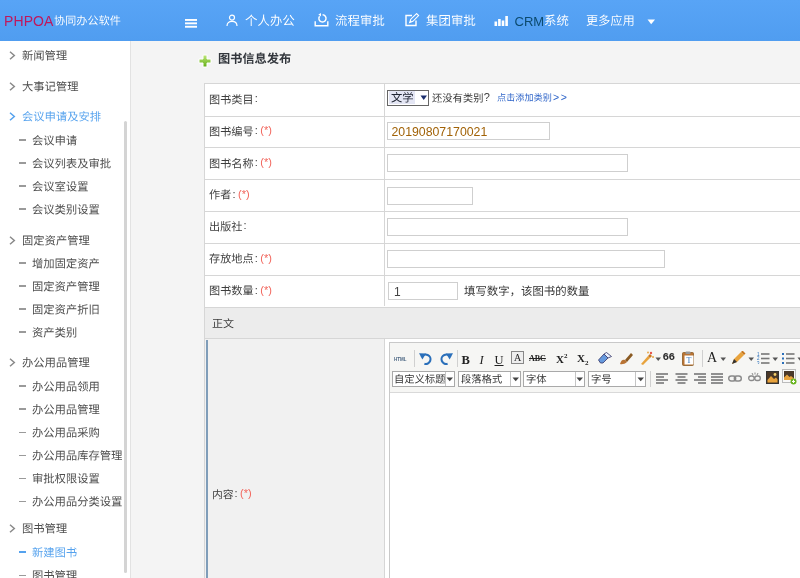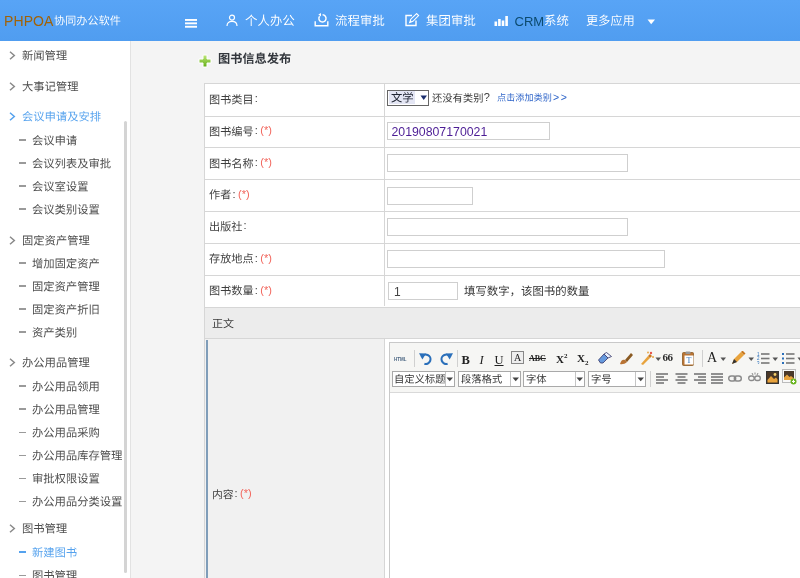--- a/index.html
+++ b/index.html
@@ -110,21 +110,21 @@
       <path id="guff0c" d="M157 -107C262 -70 330 12 330 120C330 190 300 235 245 235C204 235 169 210 169 163C169 116 203 92 244 92L261 94C256 25 212 -22 135 -54Z"></path>
       <path id="bu4e66" d="M111 682V566H385V412H57V299H385V-85H509V299H829C819 187 806 133 788 117C776 107 763 106 743 106C716 106 652 107 591 112C613 81 629 32 632 -3C694 -4 756 -5 791 -1C833 2 863 11 890 40C924 75 941 163 956 363C958 379 959 412 959 412H814V666C845 644 872 622 890 605L964 697C917 735 821 794 756 832L686 752C718 732 756 707 791 682H509V846H385V682ZM509 412V566H693V412Z"></path>
       <path id="bu4fe1" d="M383 543V449H887V543ZM383 397V304H887V397ZM368 247V-88H470V-57H794V-85H900V247ZM470 39V152H794V39ZM539 813C561 777 586 729 601 693H313V596H961V693H655L714 719C699 755 668 811 641 852ZM235 846C188 704 108 561 24 470C43 442 75 379 85 352C110 380 134 412 158 446V-92H268V637C296 695 321 755 342 813Z"></path>
       <path id="bu53d1" d="M668 791C706 746 759 683 784 646L882 709C855 745 800 805 761 846ZM134 501C143 516 185 523 239 523H370C305 330 198 180 19 85C48 62 91 14 107 -12C229 55 320 142 389 248C420 197 456 151 496 111C420 67 332 35 237 15C260 -12 287 -59 301 -91C409 -63 509 -24 595 31C680 -25 782 -66 904 -91C920 -58 953 -8 979 18C870 36 776 67 697 109C779 185 844 282 884 407L800 446L778 441H484C494 468 503 495 512 523H945L946 638H541C555 700 566 766 575 835L440 857C431 780 419 707 403 638H265C291 689 317 751 334 809L208 829C188 750 150 671 138 651C124 628 110 614 95 609C107 580 126 526 134 501ZM593 179C542 221 500 270 467 325H713C682 269 641 220 593 179Z"></path>
       <path id="bu56fe" d="M72 811V-90H187V-54H809V-90H930V811ZM266 139C400 124 565 86 665 51H187V349C204 325 222 291 230 268C285 281 340 298 395 319L358 267C442 250 548 214 607 186L656 260C599 285 505 314 425 331C452 343 480 355 506 369C583 330 669 300 756 281C767 303 789 334 809 356V51H678L729 132C626 166 457 203 320 217ZM404 704C356 631 272 559 191 514C214 497 252 462 270 442C290 455 310 470 331 487C353 467 377 448 402 430C334 403 259 381 187 367V704ZM415 704H809V372C740 385 670 404 607 428C675 475 733 530 774 592L707 632L690 627H470C482 642 494 658 504 673ZM502 476C466 495 434 516 407 539H600C572 516 538 495 502 476Z"></path>
       <path id="bu5e03" d="M374 852C362 804 347 755 329 707H53V592H278C215 470 129 358 17 285C39 258 71 210 86 180C132 212 175 249 213 290V0H333V327H492V-89H613V327H780V131C780 118 775 114 759 114C745 114 691 113 645 115C660 85 677 39 682 6C757 6 812 8 850 25C890 42 901 73 901 128V441H613V556H492V441H330C360 489 387 540 412 592H949V707H459C474 746 486 785 498 824Z"></path>
       <path id="bu606f" d="M297 539H694V492H297ZM297 406H694V360H297ZM297 670H694V624H297ZM252 207V68C252 -39 288 -72 430 -72C459 -72 591 -72 621 -72C734 -72 769 -38 783 102C751 109 699 126 673 145C668 50 660 36 612 36C577 36 468 36 442 36C383 36 374 40 374 70V207ZM742 198C786 129 831 37 845 -22L960 28C943 89 894 176 849 242ZM126 223C104 154 66 70 30 13L141 -41C174 19 207 111 232 179ZM414 237C460 190 513 124 533 79L631 136C611 175 569 227 527 268H815V761H540C554 785 570 812 584 842L438 860C433 831 423 794 412 761H181V268H470Z"></path>
     </defs>
   </svg>
 <div class="abs" style="left:0;top:0;width:800px;height:41px;background:linear-gradient(#58a4f6,#509df0)"></div>
-<div class="abs" style="left:4px;top:12.5px;width:60px;height:16px;color:#a16207;font-size:14px;letter-spacing:0.1px">PHPOA</div>
+<div class="abs" style="left:4px;top:12.5px;width:60px;height:16px;color:#be185d;font-size:14px;letter-spacing:0.1px">PHPOA</div>
 <svg class="ct" style="left:53.8px;top:14.4px" width="68" height="13">
     <g fill="#ffffff" transform="translate(0,10.51) scale(0.011150,-0.011150)">
       <use href="#gu534f" x="0"></use>
       <use href="#gu540c" x="1000"></use>
       <use href="#gu529e" x="2000"></use>
       <use href="#gu516c" x="3000"></use>
       <use href="#gu8f6f" x="4000"></use>
       <use href="#gu4ef6" x="5000"></use>
     </g>
   </svg>
@@ -584,21 +584,21 @@
       <use href="#gu70b9" x="0"></use>
       <use href="#gu51fb" x="1000"></use>
       <use href="#gu6dfb" x="2000"></use>
       <use href="#gu52a0" x="3000"></use>
       <use href="#gu7c7b" x="4000"></use>
       <use href="#gu522b" x="5000"></use>
     </g>
   </svg>
 <div class="abs" style="left:553px;top:91.2px;color:#2c63c8;font-size:10.5px;letter-spacing:1.5px">&gt;&gt;</div>
 <div class="abs" style="left:387px;top:122px;width:163px;height:18px;background:#fff;border:1px solid #cfcfcf;box-sizing:border-box"></div>
-<div class="abs" style="left:391.5px;top:124.6px;color:#4c1d95;font-size:12.3px">20190807170021</div>
+<div class="abs" style="left:391.5px;top:124.6px;color:#a16207;font-size:12.3px">20190807170021</div>
 <div class="abs" style="left:387px;top:154px;width:241px;height:18px;background:#fff;border:1px solid #cfcfcf;box-sizing:border-box"></div>
 <div class="abs" style="left:387px;top:186.5px;width:86px;height:18px;background:#fff;border:1px solid #cfcfcf;box-sizing:border-box"></div>
 <div class="abs" style="left:387px;top:218px;width:241px;height:18px;background:#fff;border:1px solid #cfcfcf;box-sizing:border-box"></div>
 <div class="abs" style="left:387px;top:250px;width:278px;height:18px;background:#fff;border:1px solid #cfcfcf;box-sizing:border-box"></div>
 <div class="abs" style="left:387.5px;top:282px;width:70px;height:17.5px;background:#fff;border:1px solid #cfcfcf;box-sizing:border-box"></div>
 <div class="abs" style="left:394px;top:285px;color:#444;font-size:12px">1</div>
 <svg class="ct" style="left:464.3px;top:283.5px" width="127" height="14">
     <g fill="#333" transform="translate(0,11.10) scale(0.011400,-0.011400)">
       <use href="#gu586b" x="0"></use>
       <use href="#gu5199" x="1000"></use>
@@ -645,21 +645,21 @@
 <svg class="abs" style="left:640px;top:351px" width="14" height="14" viewBox="0 0 14 14">
     <path d="M1 13 L8 5 L10 7 L3 14 Z" fill="#e8a33d"></path>
     <path d="M8 5 L10 3 L12 5 L10 7 Z" fill="#c87820"></path>
     <circle cx="11" cy="2" r="1.2" fill="#e8534a"></circle>
     <circle cx="13" cy="6" r="1" fill="#e8a33d"></circle>
     <circle cx="8" cy="1.5" r="0.9" fill="#e8a33d"></circle>
   </svg>
 <svg class="abs" style="left:655px;top:357px" width="7" height="5">
     <path d="M0.5 0.5 L6 0.5 L3.2 4 Z" fill="#555"></path>
   </svg>
-<div class="abs" style="left:662.5px;top:351px;color:#2b2b2b;font-size:11px;font-weight:bold;font-family:Liberation Serif, serif;letter-spacing:-0.5px">66</div>
+<div class="abs" style="left:662.5px;top:351px;color:#2b2b2b;font-size:11px;font-weight:bold;font-family:Liberation Mono, monospace;letter-spacing:-0.5px">66</div>
 <svg class="abs" style="left:682px;top:351px" width="14" height="15" viewBox="0 0 14 15">
     <rect x="0.5" y="1.5" width="11" height="13" rx="1" fill="#b97333" stroke="#8a5a22" stroke-width="0.8"></rect>
     <rect x="3.5" y="0.5" width="5" height="2.5" rx="0.8" fill="#999"></rect>
     <rect x="2.5" y="4.5" width="9" height="9" fill="#fff"></rect>
     <text x="7" y="12" font-size="8" text-anchor="middle" fill="#2a6fba" font-family="Liberation Serif">T</text>
   </svg>
 <div class="abs" style="left:702px;top:350px;width:1px;height:17px;background:#d0d0d0"></div>
 <div class="abs" style="left:707px;top:350px;color:#222;font-size:14px;font-family:'Liberation Serif',serif">A</div>
 <svg class="abs" style="left:720px;top:357px" width="7" height="5">
     <path d="M0.5 0.5 L6 0.5 L3.2 4 Z" fill="#555"></path>

